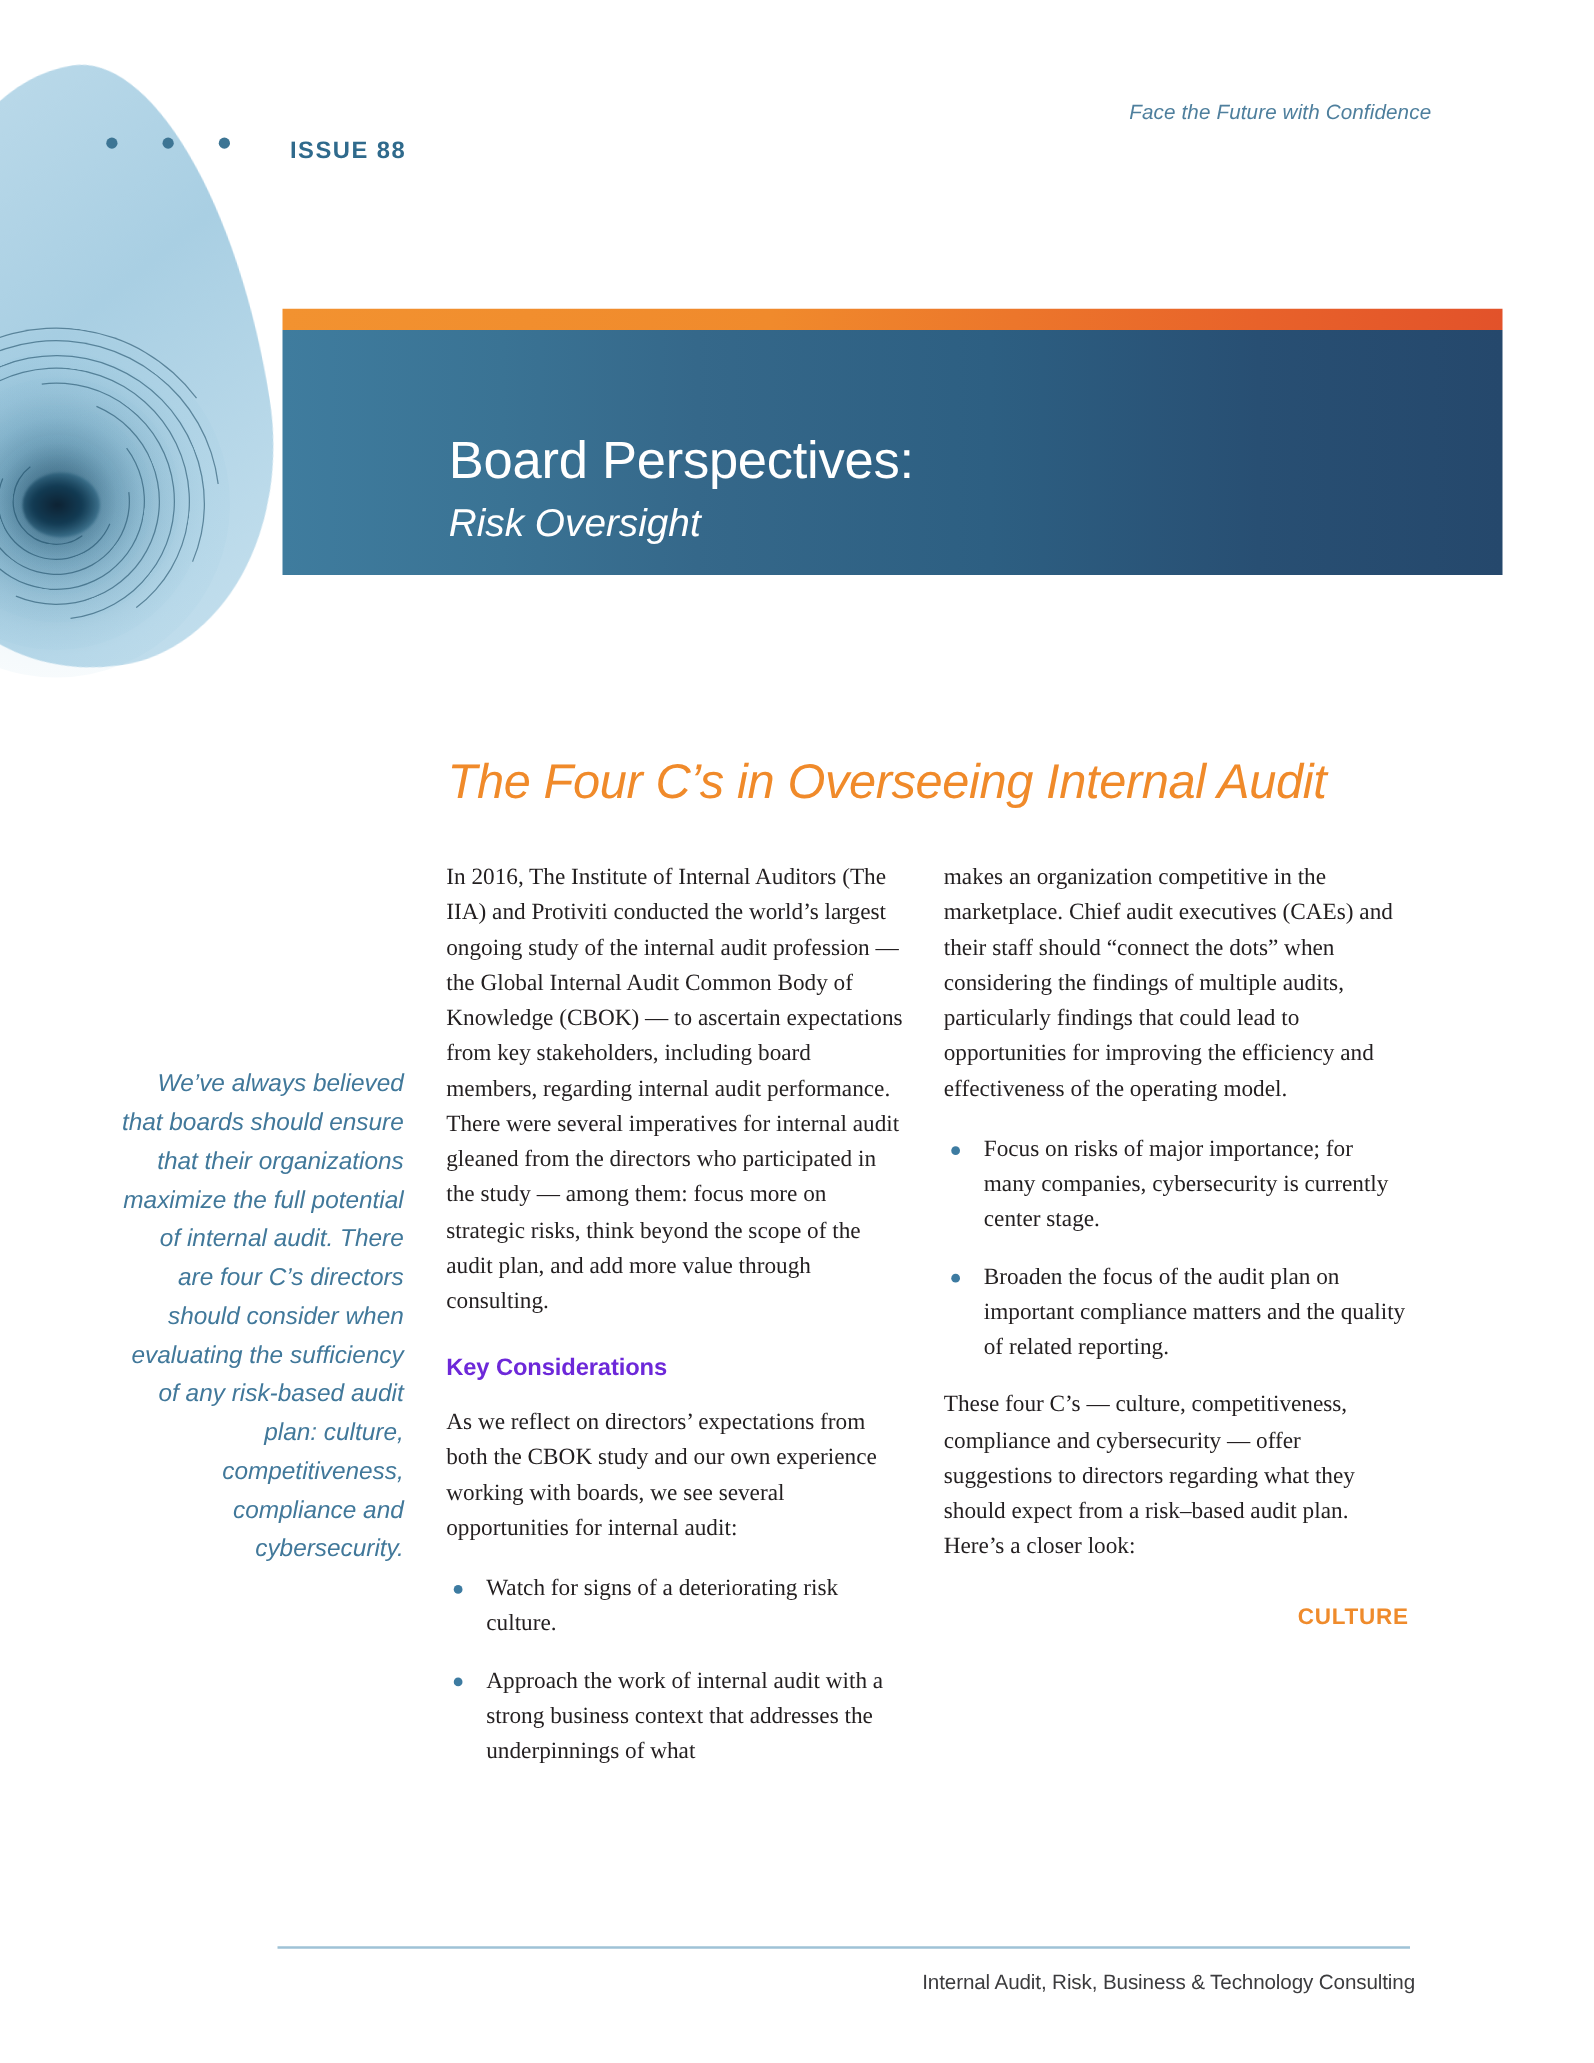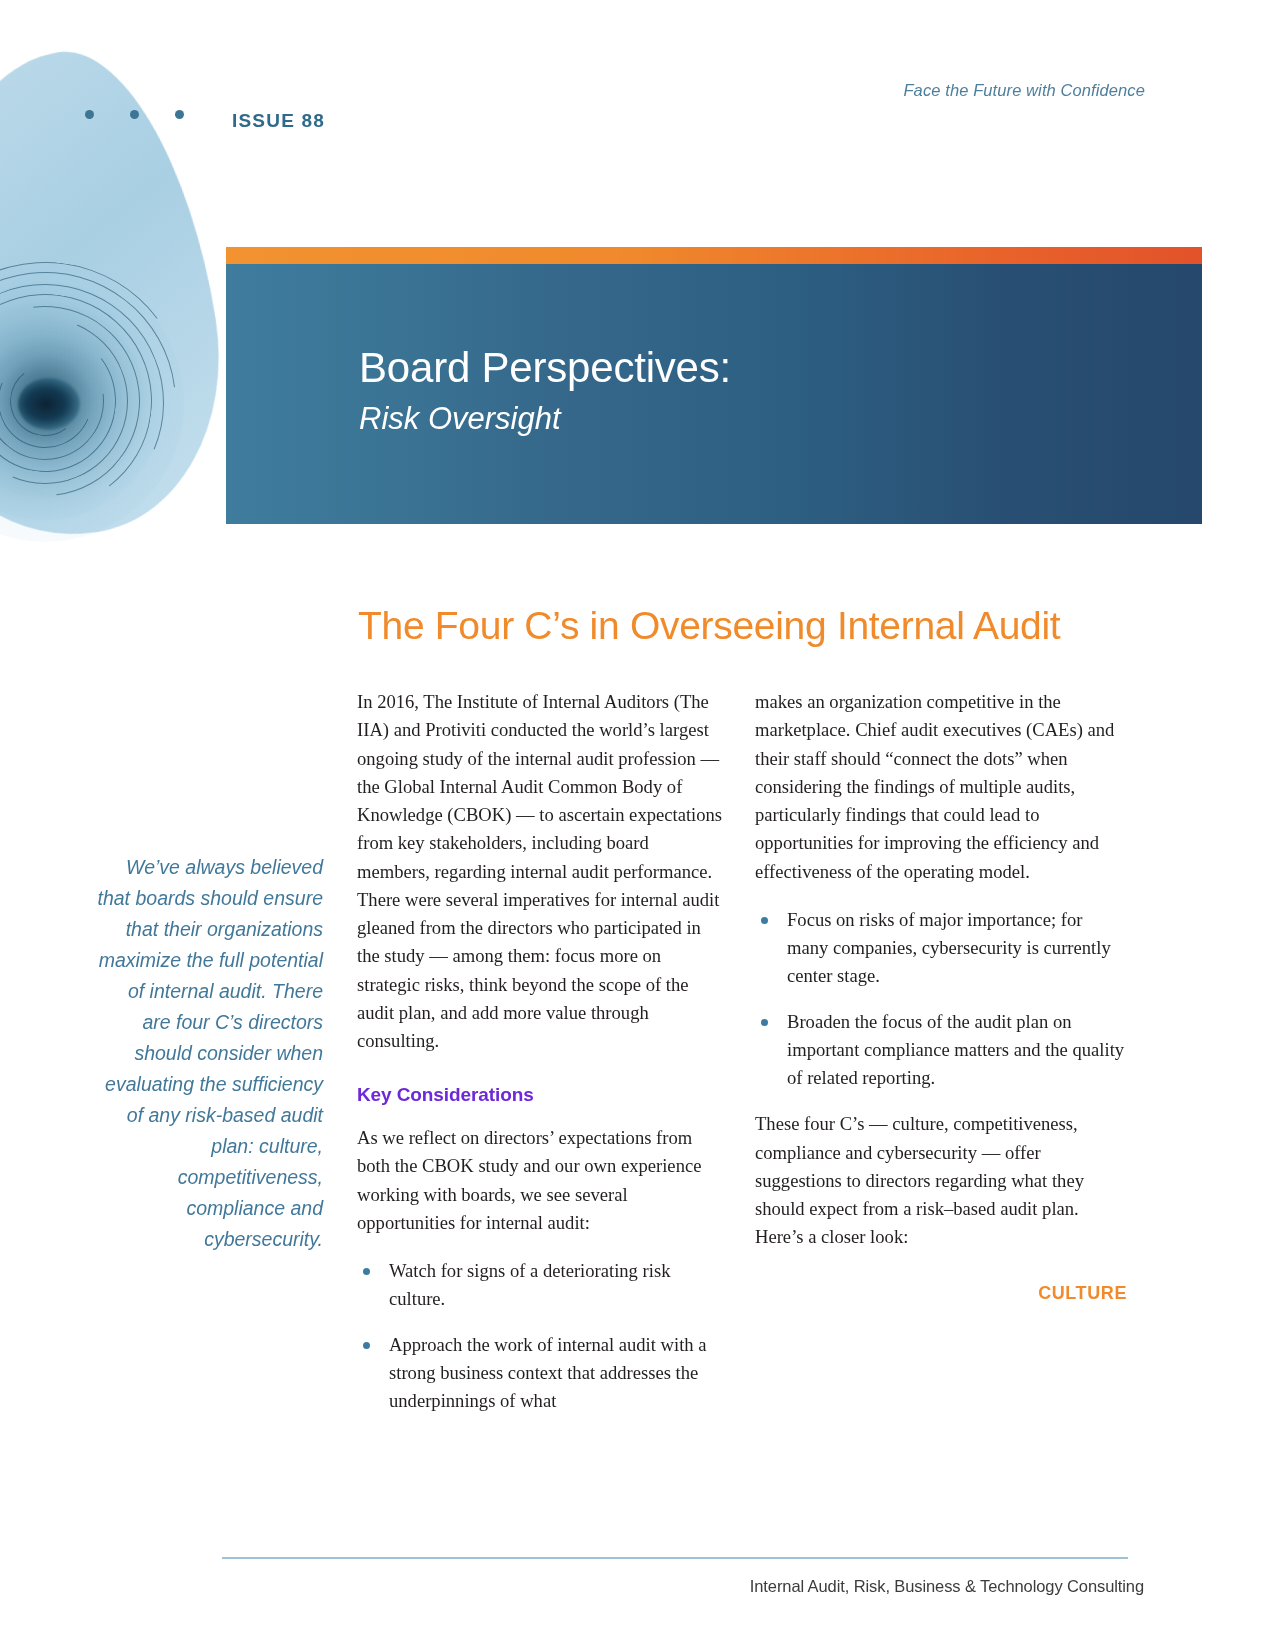--- a/index.html
+++ b/index.html
@@ -124,21 +124,21 @@
     position: absolute;
     left: 226px; top: 247px;
     width: 976px; height: 277px;
     z-index: 3;
   }
   #banner-strip {
     width: 100%; height: 17px;
     background: linear-gradient(to right, #f29230 0%, #f08a2c 40%, #e8622a 80%, #e2522a 100%);
   }
   #banner-body {
-    width: 100%; height: 260px;
+    width: 100%; height: 196px;
     background: linear-gradient(to right, #3f7c9e 0%, #3a7394 18%, #336泛 30%, #2d5f82 58%, #284f73 80%, #25486c 100%);
     background: linear-gradient(to right, #3f7c9e 0%, #3a7394 18%, #35688a 34%, #2d5f82 58%, #284f73 80%, #25486c 100%);
     position: relative;
   }
   #banner-title {
     position: absolute;
     left: 133px; top: 80px;
     font-family: "Liberation Sans", sans-serif;
     font-weight: 300;
     font-size: 42px;
@@ -159,20 +159,21 @@
   #headline {
     position: absolute;
     left: 358px; top: 578px;
     width: 790px;
     font-family: "Liberation Sans", sans-serif;
     font-weight: 300;
     font-size: 39px;
     line-height: 1.15;
     color: #f08a2a;
     letter-spacing: -0.3px;
+    font-style: italic;
   }
 
   
   #pullquote {
     position: absolute;
     left: 95px; top: 852px;
     width: 228px;
     text-align: right;
     font-family: "Liberation Sans", sans-serif;
     font-style: italic;
@@ -236,21 +237,21 @@
 
   
   #footer-rule {
     position: absolute;
     left: 222px; top: 1557px;
     width: 906px; height: 2px;
     background: #9fc2d6;
   }
   #footer-text {
     position: absolute;
-    right: 131px; top: 1577px;
+    right: 143px; top: 1577px;
     font-family: "Liberation Sans", sans-serif;
     font-size: 16.5px;
     color: #3c3c3e;
     letter-spacing: -0.1px;
   }
 </style>
 </head>
 <body>
 
 <div id="shell-wrap">

